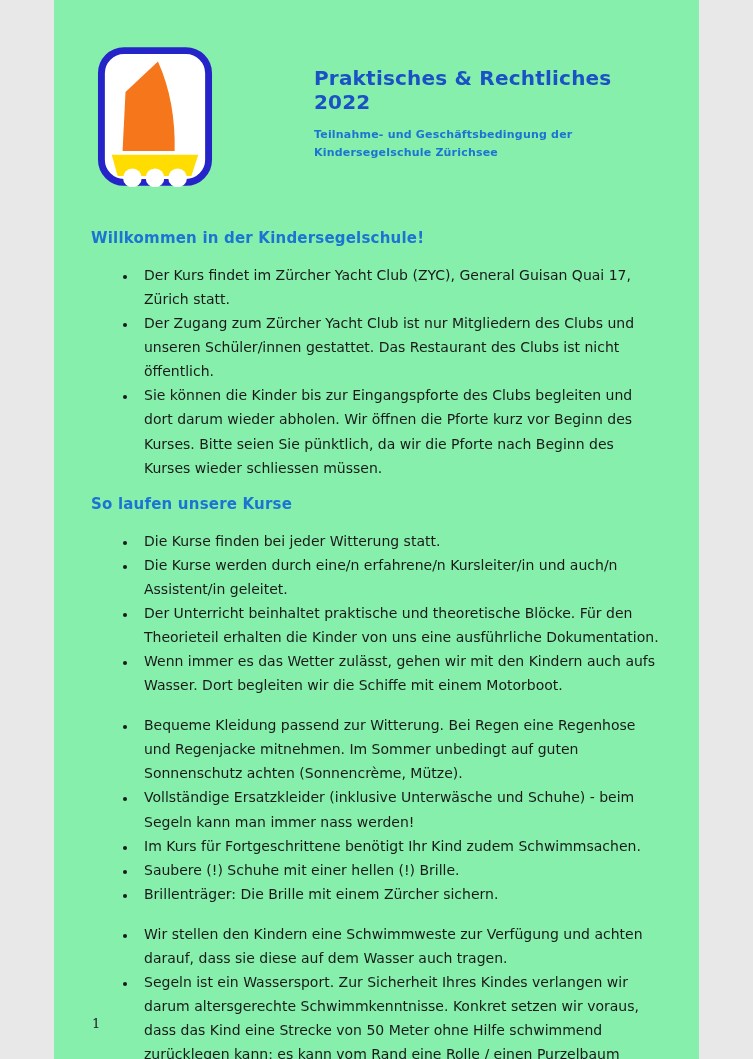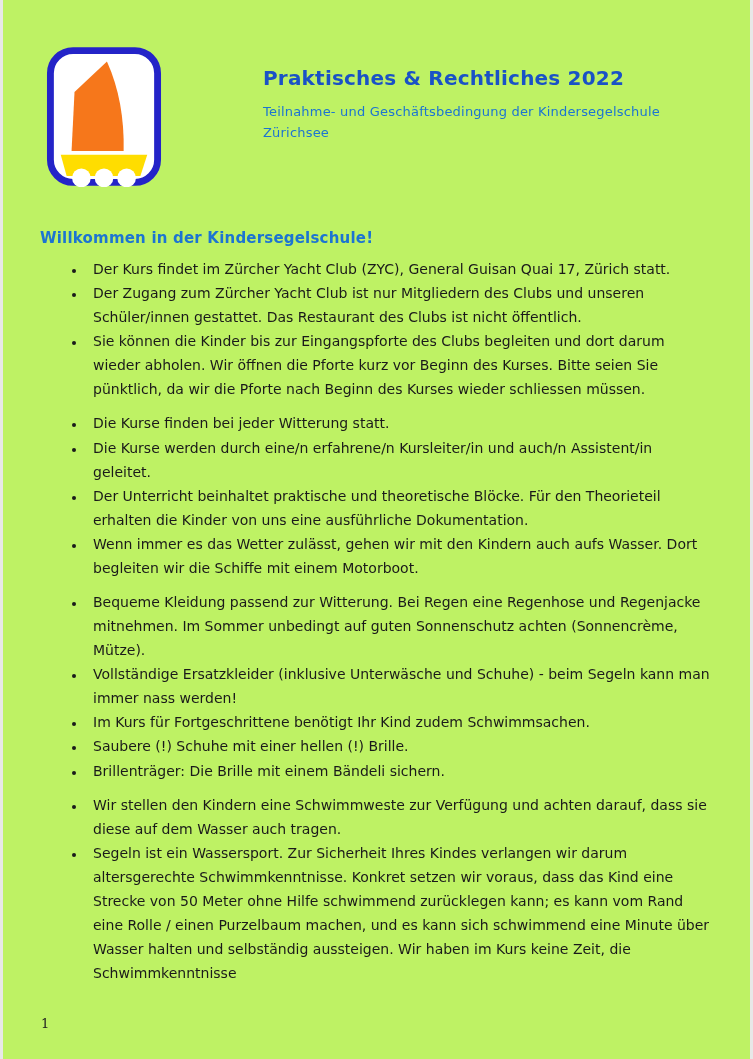--- a/index.html
+++ b/index.html
@@ -7,59 +7,59 @@
     --subtitle-blue: #1C74D2;
     --heading-blue: #1C74D2;
     --logo-border: #2424C8;
     --sail-orange: #F6771B;
     --hull-yellow: #FFDD00;
     --body-ink: #1a1a1a;
   }
   * { margin:0; padding:0; box-sizing:border-box; }
   html,body { background:#e8e8e8; }
   .page {
-    width:747px; height:1059px;
+    width:645px; height:1059px;
     margin:0 auto;
-    background:#bef264;
+    background:#86efac;
     position:relative;
     overflow:hidden;
     font-family:"DejaVu Sans", sans-serif;
     color:var(--body-ink);
   }
   .content { padding:46px 38px 0 37px; }
 
   
   .doc-header { display:flex; align-items:flex-start; }
   .logo-box { flex:0 0 auto; margin-left:6px; }
   .logo-box svg { display:block; width:116px; height:141px; }
   .title-block { padding-top:20px; margin-left:101px; }
   .doc-title {
     font-size:20px; font-weight:bold;
     color:var(--title-blue);
     letter-spacing:0.2px;
     margin-bottom:12px;
   }
   .doc-subtitle {
-    font-size:13px; font-weight:normal;
+    font-size:11px; font-weight:bold;
     color:var(--subtitle-blue);
     max-width:400px;
     line-height:1.6;
     letter-spacing:0.2px;
   }
 
   
   .doc-main { margin-top:42px; }
   .section-heading {
     font-size:15px; font-weight:bold;
     color:var(--heading-blue);
     margin:15px 0 10px 0;
     letter-spacing:0.2px;
   }
   .doc-section:first-child .section-heading { margin-top:0; }
-  .bullet-list { margin:4px 0 10px 0; padding-left:46px; list-style:disc; }
+  .bullet-list { margin:16px 0 10px 0; padding-left:46px; list-style:disc; }
   .bullet-list li {
     font-size:14px;
     line-height:1.72;
     padding-left:7px;
     color:var(--body-ink);
   }
   .bullet-list li::marker { color:var(--body-ink); font-size:12px; }
 
   
   .page-number {
@@ -98,35 +98,36 @@
       <section class="doc-section">
         <h3 class="section-heading">Willkommen in der Kindersegelschule!</h3>
         <ul class="bullet-list">
           <li>Der Kurs findet im Zürcher Yacht Club (ZYC), General Guisan Quai 17, Zürich statt.</li>
           <li>Der Zugang zum Zürcher Yacht Club ist nur Mitgliedern des Clubs und unseren Schüler/innen gestattet. Das Restaurant des Clubs ist nicht öffentlich.</li>
           <li>Sie können die Kinder bis zur Eingangspforte des Clubs begleiten und dort darum wieder abholen. Wir öffnen die Pforte kurz vor Beginn des Kurses. Bitte seien Sie pünktlich, da wir die Pforte nach Beginn des Kurses wieder schliessen müssen.</li>
         </ul>
       </section>
 
       <section class="doc-section">
+        <h3 class="section-heading">So laufen unsere Kurse</h3>
         <ul class="bullet-list">
           <li>Die Kurse finden bei jeder Witterung statt.</li>
           <li>Die Kurse werden durch eine/n erfahrene/n Kursleiter/in und auch/n Assistent/in geleitet.</li>
           <li>Der Unterricht beinhaltet praktische und theoretische Blöcke. Für den Theorieteil erhalten die Kinder von uns eine ausführliche Dokumentation.</li>
           <li>Wenn immer es das Wetter zulässt, gehen wir mit den Kindern auch aufs Wasser. Dort begleiten wir die Schiffe mit einem Motorboot.</li>
         </ul>
       </section>
 
       <section class="doc-section">
         <ul class="bullet-list">
           <li>Bequeme Kleidung passend zur Witterung. Bei Regen eine Regenhose und Regenjacke mitnehmen. Im Sommer unbedingt auf guten Sonnenschutz achten (Sonnencrème, Mütze).</li>
           <li>Vollständige Ersatzkleider (inklusive Unterwäsche und Schuhe) - beim Segeln kann man immer nass werden!</li>
           <li>Im Kurs für Fortgeschrittene benötigt Ihr Kind zudem Schwimmsachen.</li>
           <li>Saubere (!) Schuhe mit einer hellen (!) Brille.</li>
-          <li>Brillenträger: Die Brille mit einem Bändeli sichern.</li>
+          <li>Brillenträger: Die Brille mit einem Zürcher sichern.</li>
         </ul>
       </section>
 
       <section class="doc-section">
         <ul class="bullet-list">
           <li>Wir stellen den Kindern eine Schwimmweste zur Verfügung und achten darauf, dass sie diese auf dem Wasser auch tragen.</li>
           <li>Segeln ist ein Wassersport. Zur Sicherheit Ihres Kindes verlangen wir darum altersgerechte Schwimmkenntnisse. Konkret setzen wir voraus, dass das Kind eine Strecke von 50 Meter ohne Hilfe schwimmend zurücklegen kann; es kann vom Rand eine Rolle / einen Purzelbaum machen, und es kann sich schwimmend eine Minute über Wasser halten und selbständig aussteigen. Wir haben im Kurs keine Zeit, die Schwimmkenntnisse</li>
         </ul>
       </section>
 

